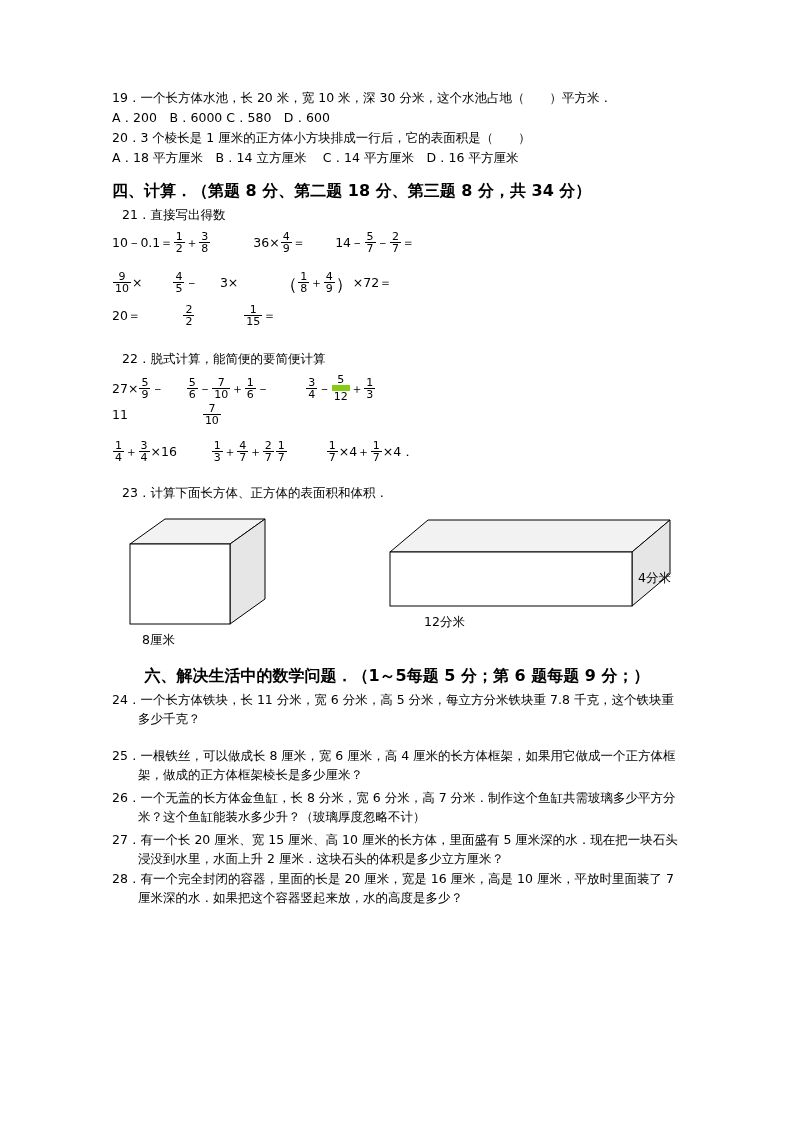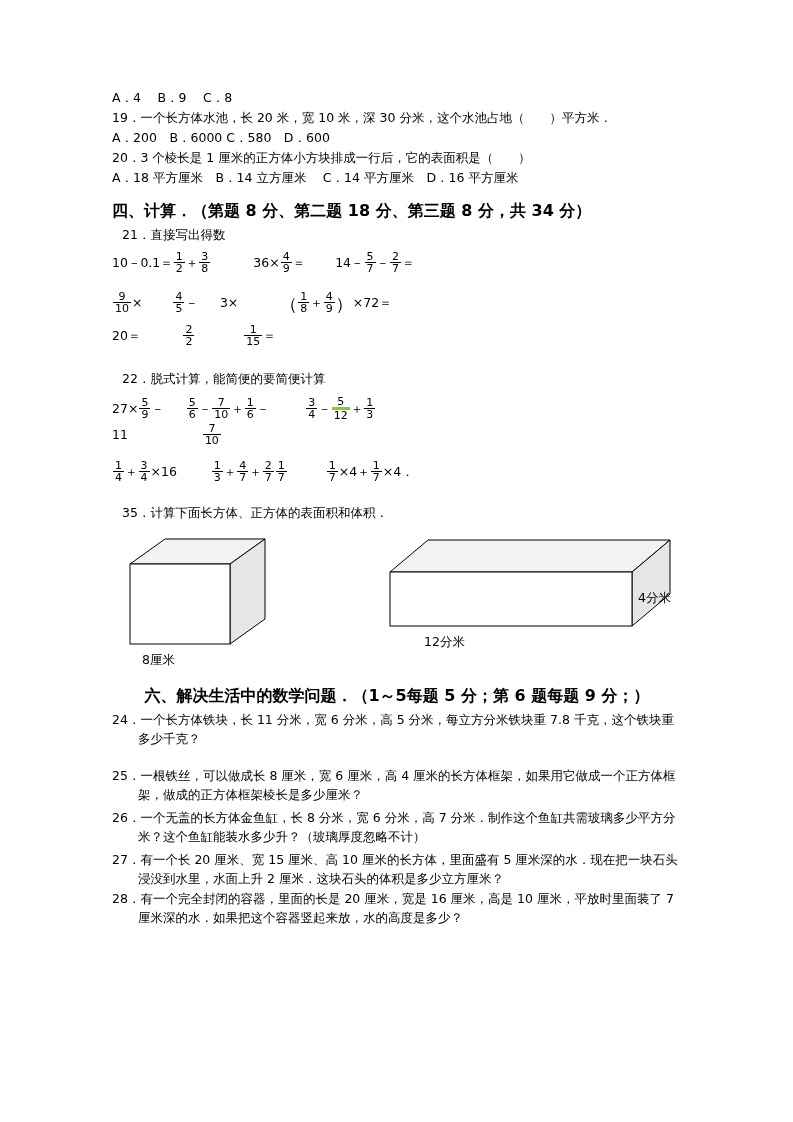--- a/index.html
+++ b/index.html
@@ -85,21 +85,20 @@
     position: absolute;
   }
   .fig-svg { position: absolute; }
 </style>
 </head>
 <body>
 
 <div class="page">
   <div class="content">
 
-    <div class="q-line">A．4　 B．9　 C．8</div>
     <div class="q-line indent-hang">19．一个长方体水池，长 20 米，宽 10 米，深 30 分米，这个水池占地（　　）平方米．</div>
     <div class="q-line">A．200　B．6000 C．580　D．600</div>
     <div class="q-line indent-hang">20．3 个棱长是 1 厘米的正方体小方块排成一行后，它的表面积是（　　）</div>
     <div class="q-line">A．18 平方厘米　B．14 立方厘米　 C．14 平方厘米　D．16 平方厘米</div>
 
     <div class="section-head">四、计算．（第题 8 分、第二题 18 分、第三题 8 分，共 34 分）</div>
 
     <div class="q-line" style="padding-left:10px;">21．直接写出得数</div>
 
     <div class="mrow" style="margin-top:4px;">
@@ -128,38 +127,38 @@
       <span class="frac"><span class="num">1</span><span class="den" style="border-top:1px solid #000;">15</span></span><span>＝</span>
     </div>
 
     <div class="q-line" style="margin-top:18px;padding-left:10px;">22．脱式计算，能简便的要简便计算</div>
 
     <div class="mrow" style="margin-top:6px;">
       <span>27×</span><span class="frac"><span class="num">5</span><span class="den" style="border-top:1px solid #000;">9</span></span><span>－</span>
       <span style="display:inline-block;width:14px;"></span>
       <span class="frac"><span class="num">5</span><span class="den" style="border-top:1px solid #000;">6</span></span><span>－</span><span class="frac"><span class="num">7</span><span class="den" style="border-top:1px solid #000;">10</span></span><span>＋</span><span class="frac"><span class="num">1</span><span class="den" style="border-top:1px solid #000;">6</span></span><span>－</span>
       <span style="display:inline-block;width:28px;"></span>
-      <span class="frac"><span class="num">3</span><span class="den" style="border-top:1px solid #000;">4</span></span><span>－</span><span class="frac"><span class="num">5</span><span class="den" style="border-top:3px solid #84cc16;">12</span></span><span>＋</span><span class="frac"><span class="num">1</span><span class="den" style="border-top:1px solid #000;">3</span></span>
+      <span class="frac"><span class="num">3</span><span class="den" style="border-top:1px solid #000;">4</span></span><span>－</span><span class="frac"><span class="num">5</span><span class="den" style="border-top:6px solid #84cc16;">12</span></span><span>＋</span><span class="frac"><span class="num">1</span><span class="den" style="border-top:1px solid #000;">3</span></span>
     </div>
 
     <div class="mrow" style="margin-top:0px;line-height:22px;">
       <span>11</span>
       <span style="display:inline-block;width:66px;"></span>
       <span class="frac"><span class="num">7</span><span class="den" style="border-top:1px solid #000;">10</span></span>
     </div>
 
     <div class="mrow" style="margin-top:10px;">
       <span class="frac"><span class="num">1</span><span class="den" style="border-top:1px solid #000;">4</span></span><span>＋</span><span class="frac"><span class="num">3</span><span class="den" style="border-top:1px solid #000;">4</span></span><span>×16</span>
       <span style="display:inline-block;width:26px;"></span>
       <span class="frac"><span class="num">1</span><span class="den" style="border-top:1px solid #000;">3</span></span><span>＋</span><span class="frac"><span class="num">4</span><span class="den" style="border-top:1px solid #000;">7</span></span><span>＋</span><span class="frac"><span class="num">2</span><span class="den" style="border-top:1px solid #000;">7</span></span><span class="frac"><span class="num">1</span><span class="den" style="border-top:1px solid #000;">7</span></span>
       <span style="display:inline-block;width:30px;"></span>
       <span class="frac"><span class="num">1</span><span class="den" style="border-top:1px solid #000;">7</span></span><span>×4＋</span><span class="frac"><span class="num">1</span><span class="den" style="border-top:1px solid #000;">7</span></span><span>×4．</span>
     </div>
 
-    <div class="q-line" style="margin-top:16px;padding-left:10px;">35．计算下面长方体、正方体的表面积和体积．</div>
+    <div class="q-line" style="margin-top:16px;padding-left:10px;">23．计算下面长方体、正方体的表面积和体积．</div>
 
     <div class="figures">
 
       <svg class="fig-svg" width="160" height="120" style="left:8px; top:6px;">
         <polygon points="10,30 45,5 145,5 110,30" fill="#f2f2f2" stroke="#000" stroke-width="1"></polygon>
         <polygon points="110,30 145,5 145,85 110,110" fill="#e6e6e6" stroke="#000" stroke-width="1"></polygon>
         <rect x="10" y="30" width="100" height="80" fill="#ffffff" stroke="#000" stroke-width="1"></rect>
       </svg>
       <div class="cap" style="left:30px; top:124px;">8厘米</div>
 

